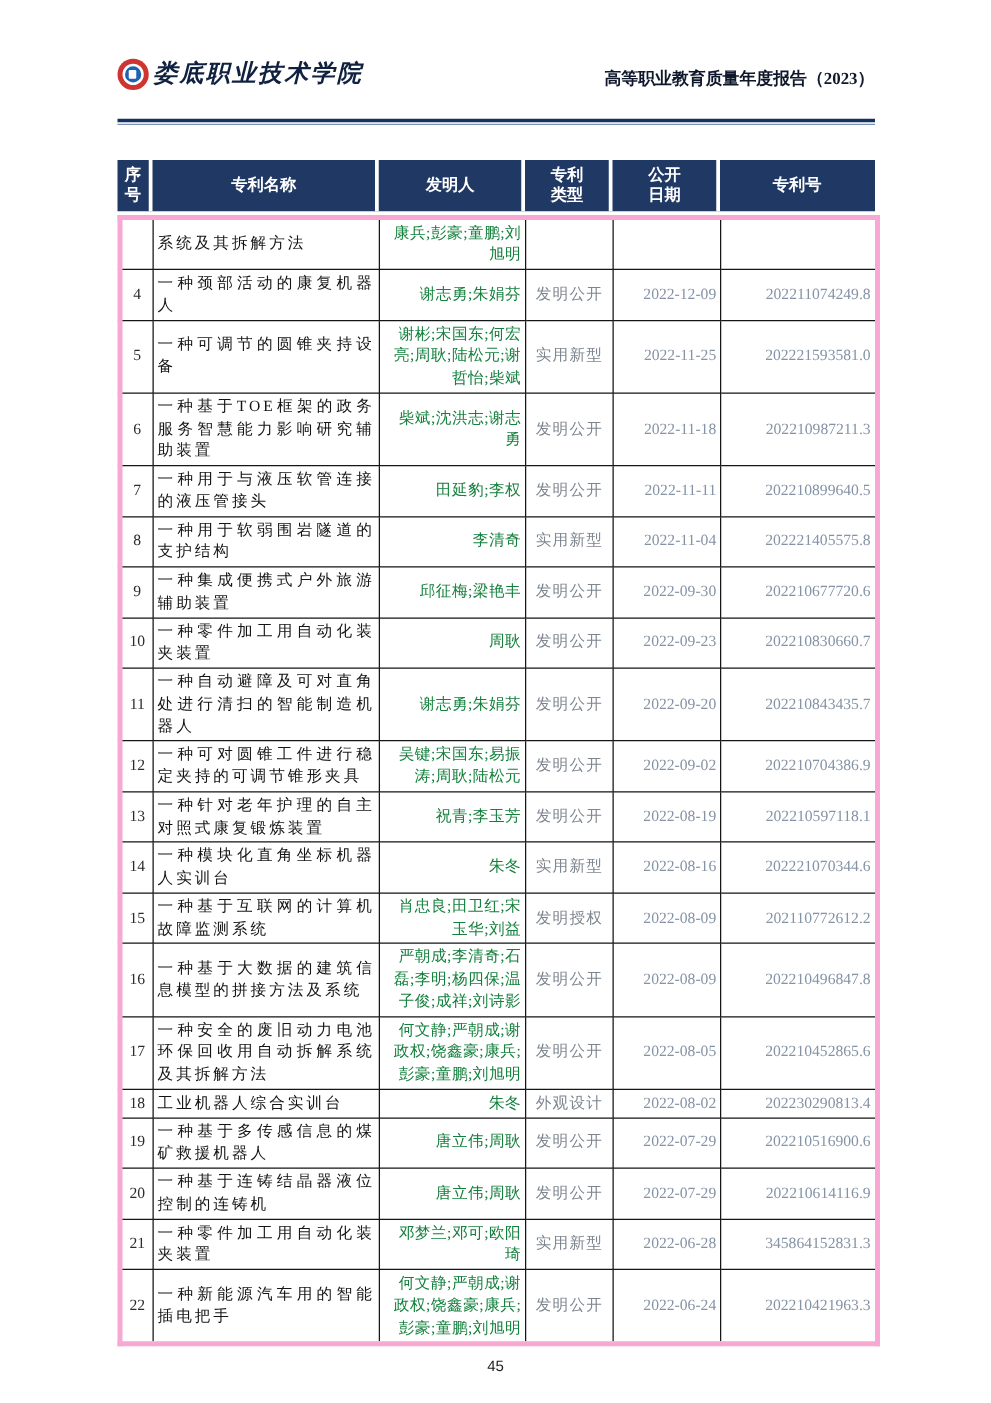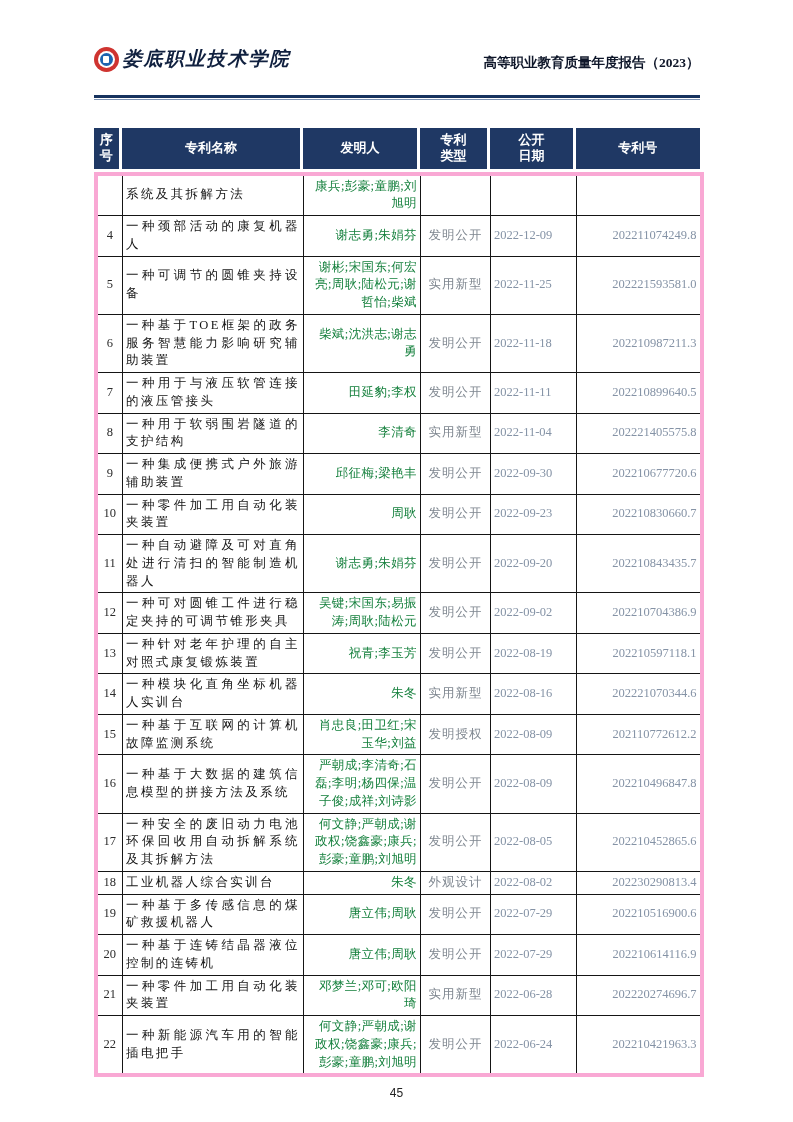--- a/index.html
+++ b/index.html
@@ -95,21 +95,21 @@
   }
   td.cell-no   { text-align: center; color: #2b2b2b; font-size: 13px; }
   td.cell-name {
     text-align: justify;
     color: #141414;
     letter-spacing: 2.4px;
     padding-left: 4px; padding-right: 2px;
   }
   td.cell-inv  { text-align: right; color: #15803d; letter-spacing: 0.4px; }
   td.cell-type { text-align: center; color: #7e868f; letter-spacing: 1px; }
-  td.cell-date { text-align: left; color: #8593a6; font-size: 13px; }
+  td.cell-date { text-align: right; color: #8593a6; font-size: 13px; }
   td.cell-pat  { text-align: right; color: #8593a6; font-size: 13px; }
 
   
   .page-footer {
     text-align: center;
     margin-top: 9px;
     font-family: "Liberation Sans", "DejaVu Sans", sans-serif;
     font-size: 12px;
     color: #222222;
   }
@@ -316,21 +316,21 @@
     <td class="cell-type">发明公开</td>
     <td class="cell-date">2022-07-29</td>
     <td class="cell-pat">202210614116.9</td>
   </tr>
         <tr>
     <td class="cell-no">21</td>
     <td class="cell-name">一种零件加工用自动化装夹装置</td>
     <td class="cell-inv">邓梦兰;邓可;欧阳琦</td>
     <td class="cell-type">实用新型</td>
     <td class="cell-date">2022-06-28</td>
-    <td class="cell-pat">202220274696.7</td>
+    <td class="cell-pat">345864152831.3</td>
   </tr>
         <tr>
     <td class="cell-no">22</td>
     <td class="cell-name">一种新能源汽车用的智能插电把手</td>
     <td class="cell-inv">何文静;严朝成;谢政权;饶鑫豪;康兵;彭豪;童鹏;刘旭明</td>
     <td class="cell-type">发明公开</td>
     <td class="cell-date">2022-06-24</td>
     <td class="cell-pat">202210421963.3</td>
   </tr>
       </tbody>

